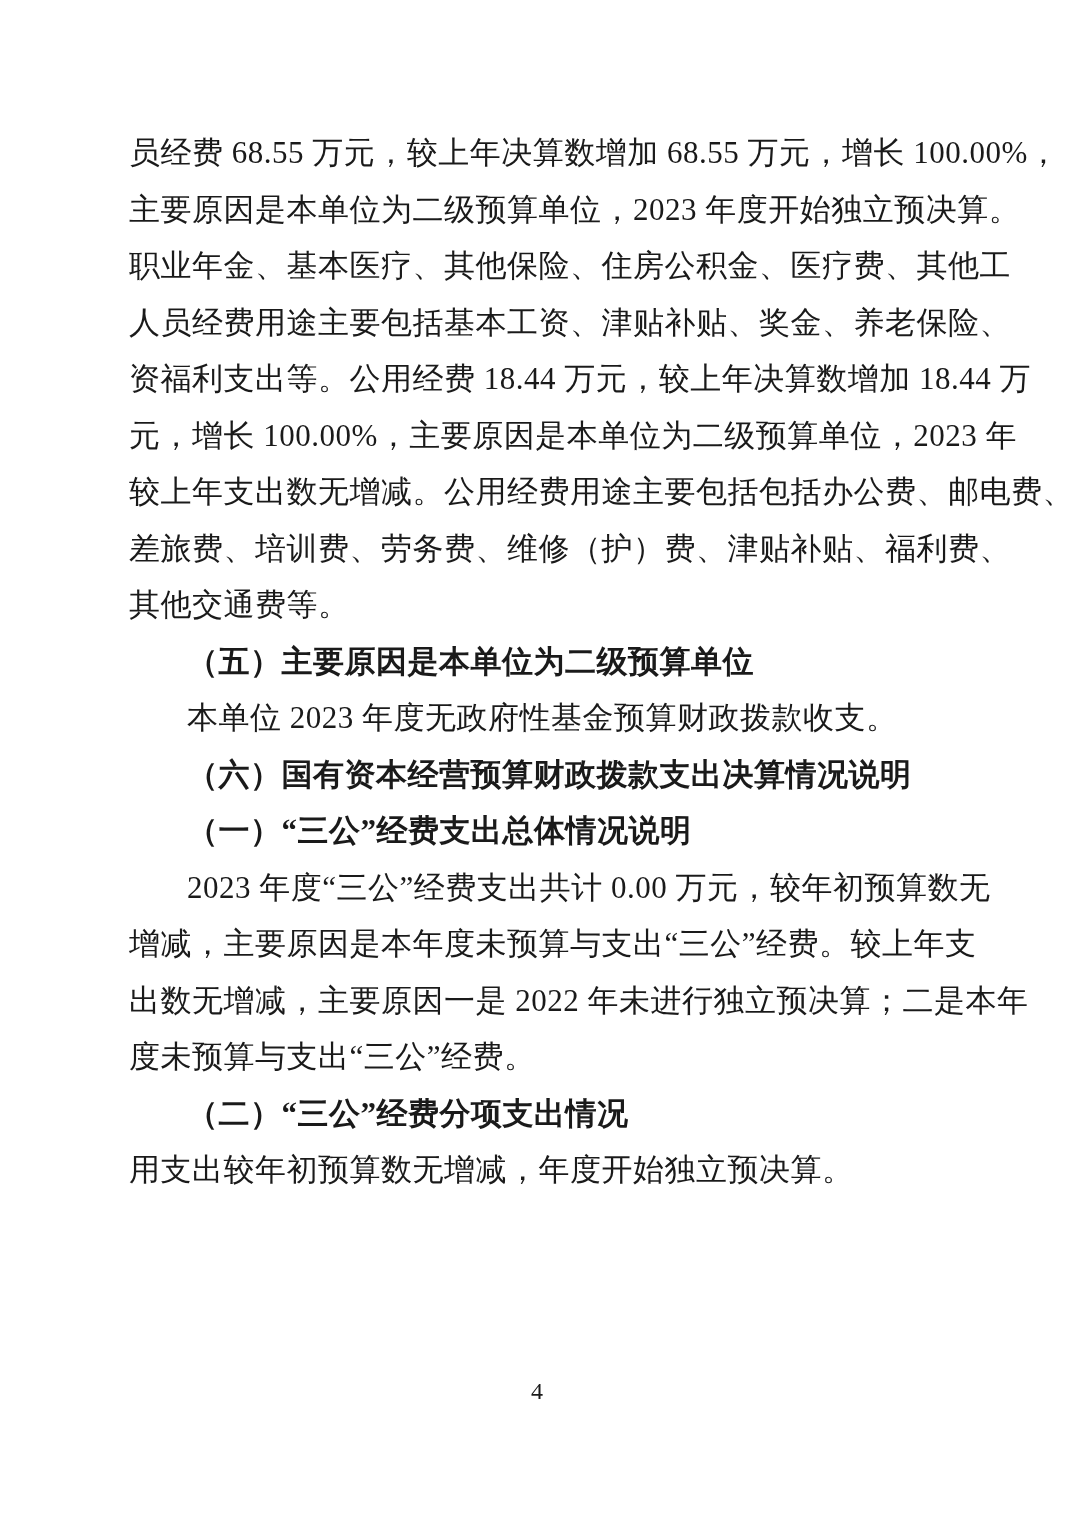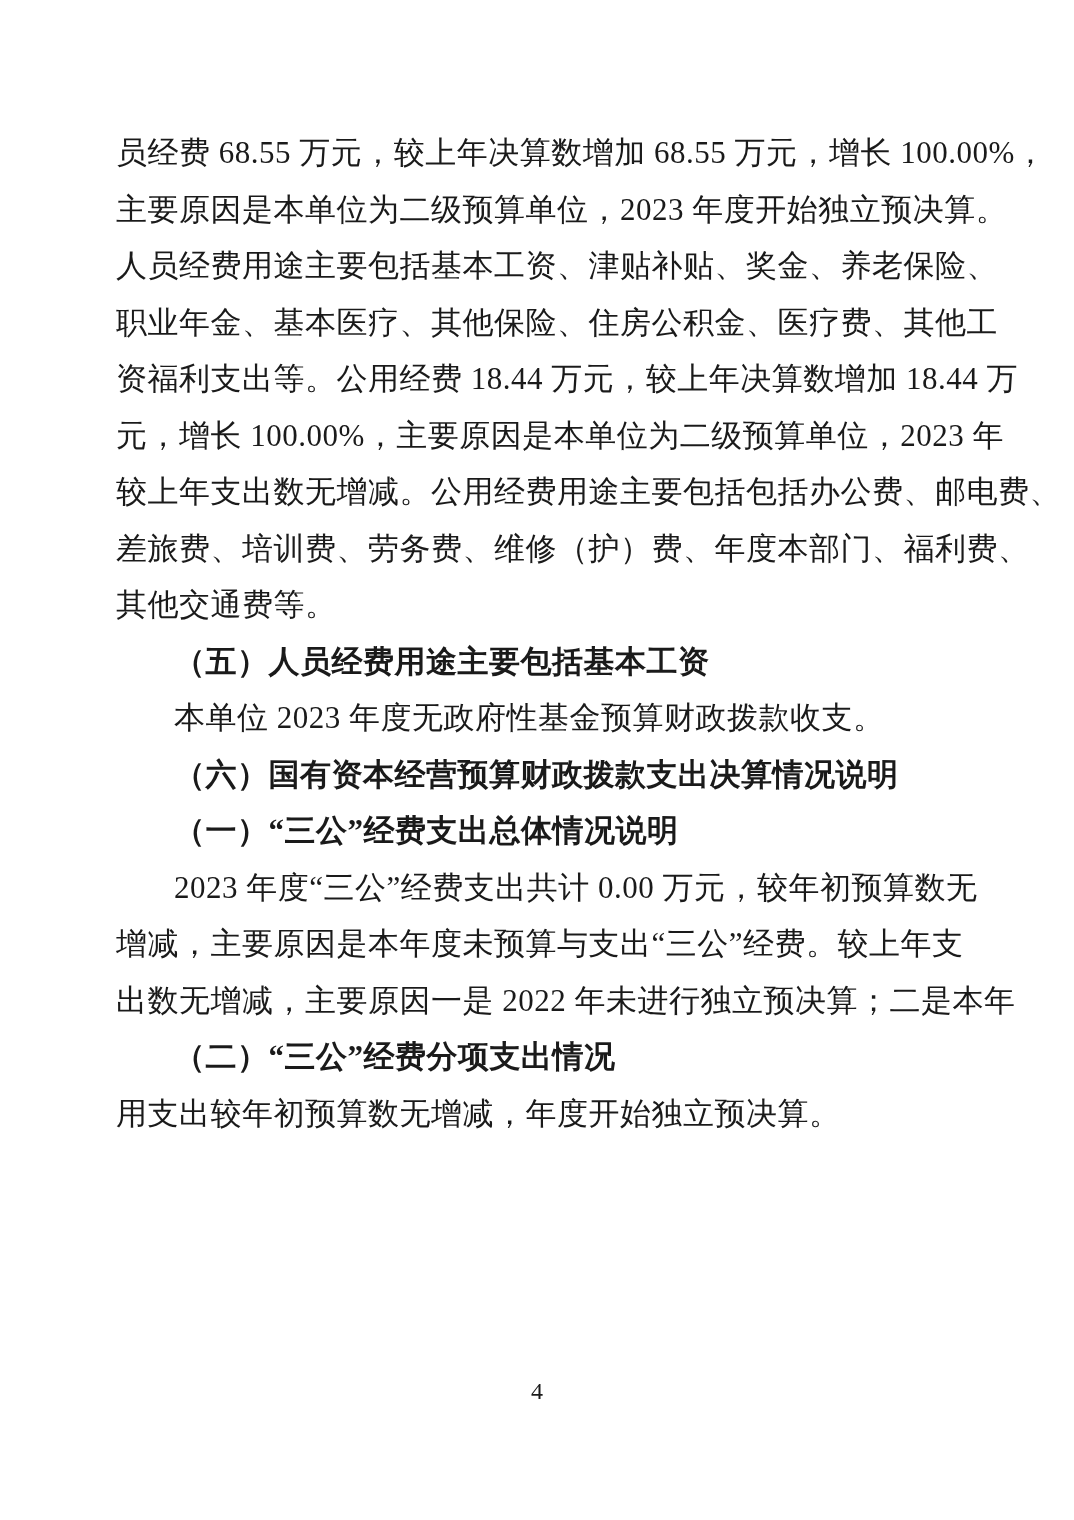--- a/index.html
+++ b/index.html
@@ -12,21 +12,21 @@
     width: 1074px;
     height: 1520px;
     margin: 0 auto;
     background: #ffffff;
     font-family: "Liberation Serif", "DejaVu Serif", serif;
     color: #1a1a1a;
     overflow: hidden;
   }
   .content {
     position: absolute;
-    left: 116px;
+    left: 129px;
     top: 125px;
     width: 816px;
   }
   .line {
     height: 56.5px;
     line-height: 56.5px;
     font-size: 31px;
     white-space: nowrap;
     letter-spacing: 0.5px;
   }
@@ -55,31 +55,32 @@
     color: #1a1a1a;
   }
 </style>
 </head>
 <body>
 
 <div class="page">
   <div class="content">
       <div class="line body">员经费 68.55 万元，较上年决算数增加 68.55 万元，增长 100.00%，</div>
       <div class="line body">主要原因是本单位为二级预算单位，2023 年度开始独立预决算。</div>
+      <div class="line body">职业年金、基本医疗、其他保险、住房公积金、医疗费、其他工</div>
       <div class="line body">人员经费用途主要包括基本工资、津贴补贴、奖金、养老保险、</div>
-      <div class="line body">职业年金、基本医疗、其他保险、住房公积金、医疗费、其他工</div>
       <div class="line body">资福利支出等。公用经费 18.44 万元，较上年决算数增加 18.44 万</div>
       <div class="line body">元，增长 100.00%，主要原因是本单位为二级预算单位，2023 年</div>
       <div class="line body">较上年支出数无增减。公用经费用途主要包括包括办公费、邮电费、</div>
-      <div class="line body">差旅费、培训费、劳务费、维修（护）费、年度本部门、福利费、</div>
+      <div class="line body">差旅费、培训费、劳务费、维修（护）费、津贴补贴、福利费、</div>
       <div class="line body">其他交通费等。</div>
-      <div class="line heading-kai indent">（五）人员经费用途主要包括基本工资</div>
+      <div class="line heading-kai indent">（五）主要原因是本单位为二级预算单位</div>
       <div class="line body indent">本单位 2023 年度无政府性基金预算财政拨款收支。</div>
       <div class="line heading-kai indent">（六）国有资本经营预算财政拨款支出决算情况说明</div>
       <div class="line heading-kai indent">（一）“三公”经费支出总体情况说明</div>
       <div class="line body indent">2023 年度“三公”经费支出共计 0.00 万元，较年初预算数无</div>
       <div class="line body">增减，主要原因是本年度未预算与支出“三公”经费。较上年支</div>
       <div class="line body">出数无增减，主要原因一是 2022 年未进行独立预决算；二是本年</div>
+      <div class="line body">度未预算与支出“三公”经费。</div>
       <div class="line heading-kai indent">（二）“三公”经费分项支出情况</div>
       <div class="line body">用支出较年初预算数无增减，年度开始独立预决算。</div>
     </div>
   <div class="footer">4</div>
 </div>
 
 </body></html>

